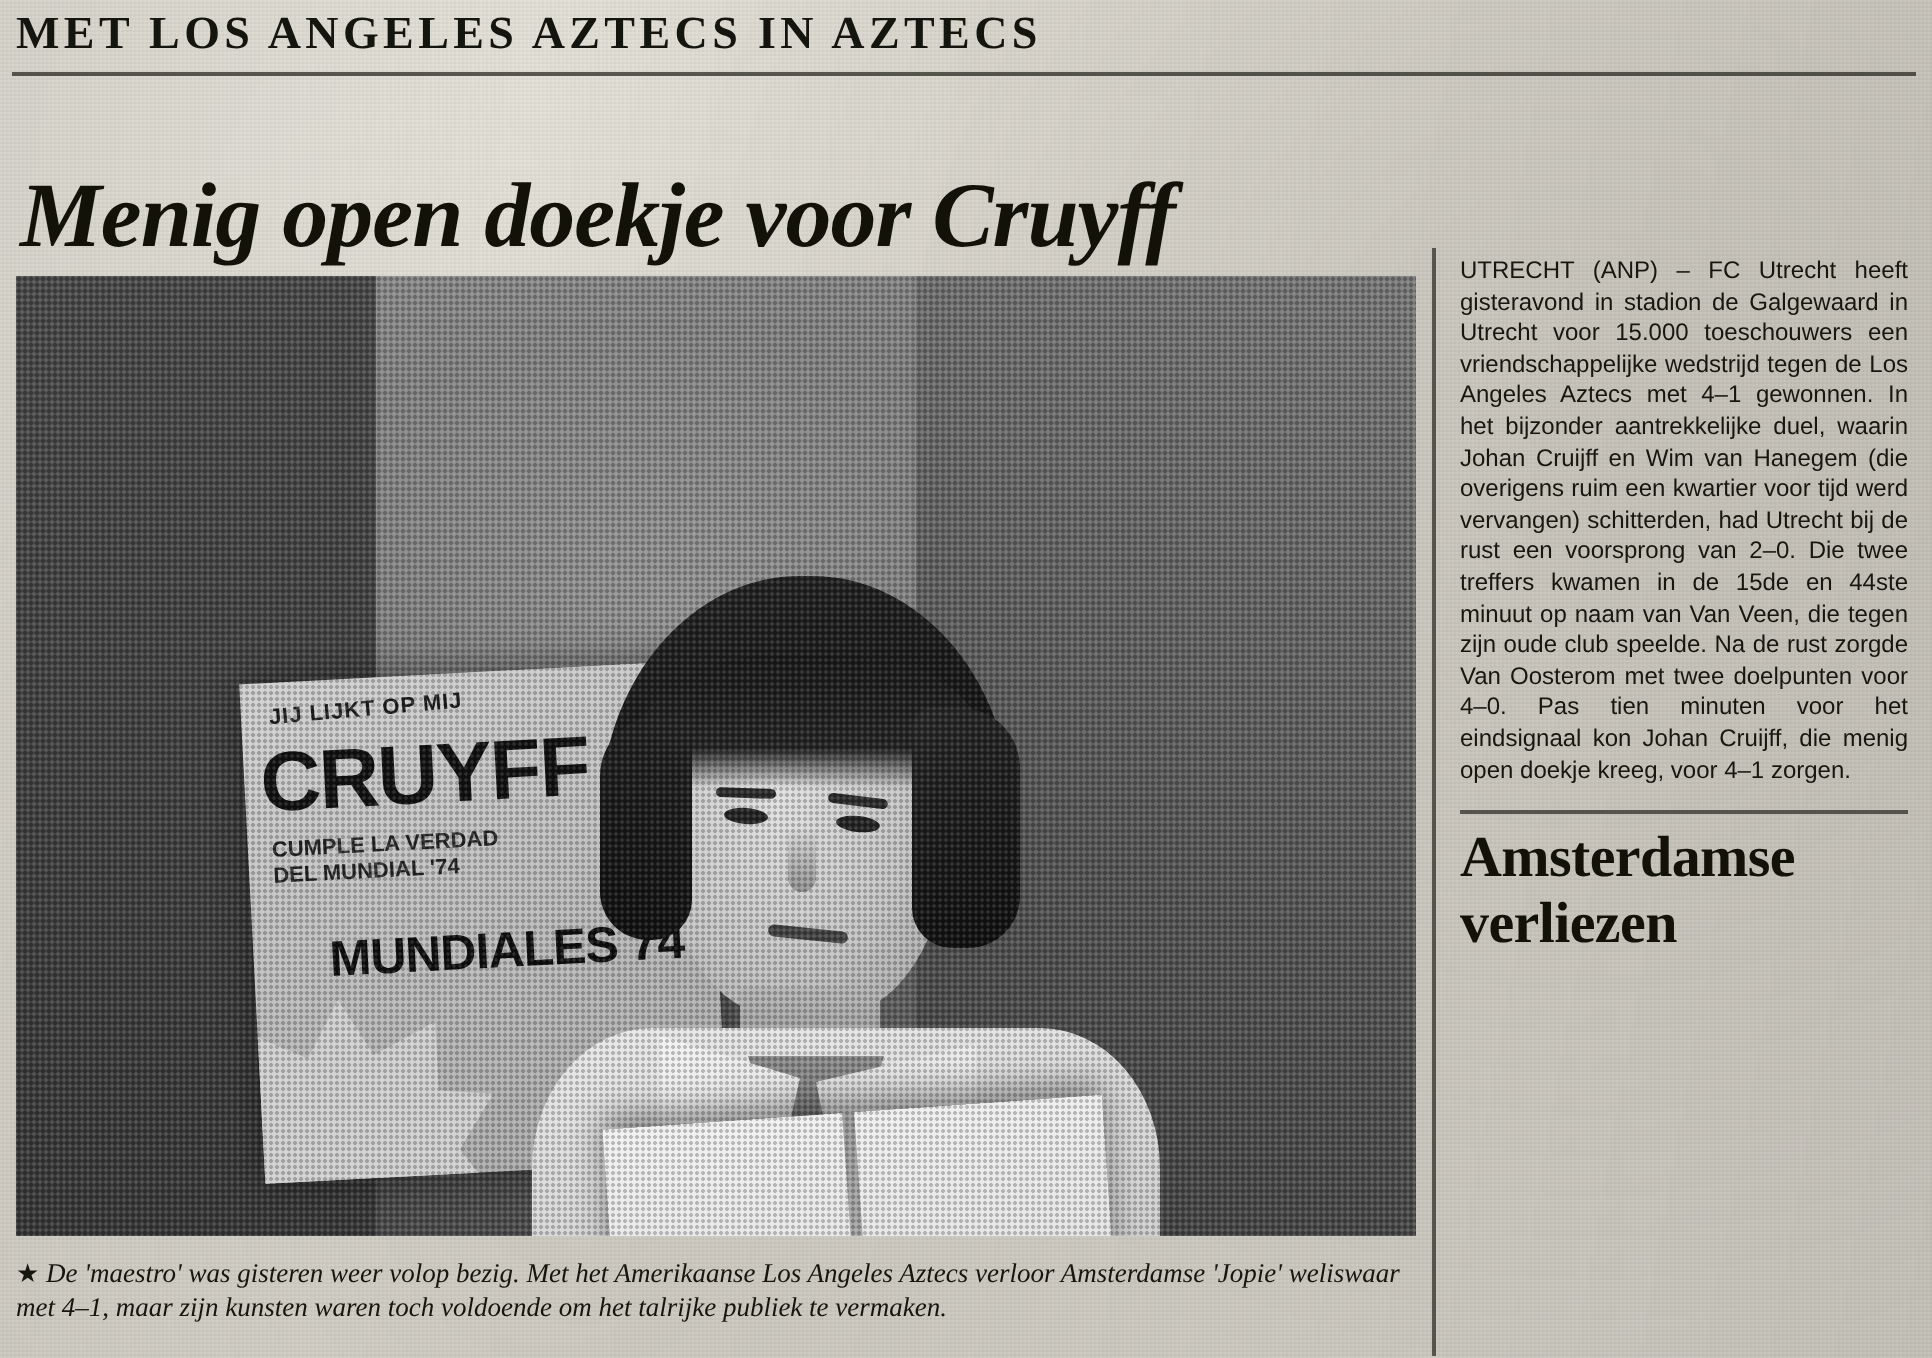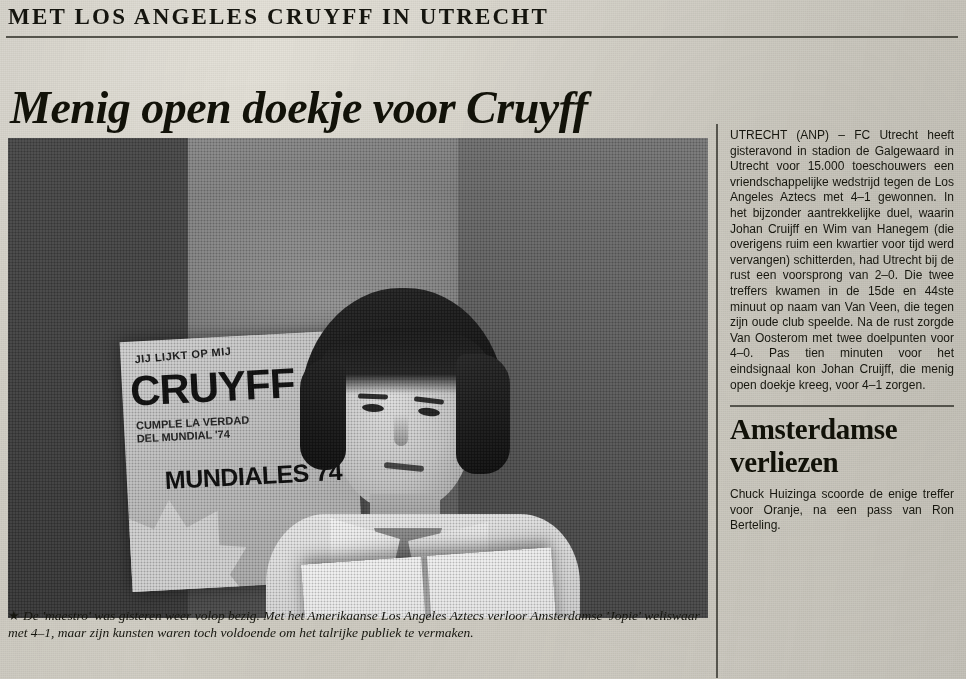--- a/index.html
+++ b/index.html
@@ -251,21 +251,21 @@
   }
   .book .b-spine {
     position: absolute; left: 120px; top: 0; width: 6px; height: 200px;
     background: linear-gradient(180deg, rgba(0,0,0,.35), rgba(0,0,0,.12));
   }
 
   
   .caption {
     position: absolute;
     left: 8px;
-    top: 607px;
+    top: 628px;
     width: 700px;
     font-family: "Liberation Serif", serif;
     font-style: italic;
     font-size: 13.5px;
     line-height: 17px;
     color: #16160f;
   }
   .caption .star { font-style: normal; font-size: 13px; }
 
   
@@ -315,21 +315,21 @@
   .col p + p { margin-top: 2px; }
 </style>
 </head>
 <body>
 
 <div class="page">
 
   <div class="ghost g1">VOOR</div>
   <div class="ghost g2">ONS</div>
 
-  <div class="kicker">MET LOS ANGELES CRUYFF IN UTRECHT</div>
+  <div class="kicker">MET LOS ANGELES AZTECS IN AZTECS</div>
   <div class="rule-top"></div>
 
   <h1 class="headline">Menig open doekje voor Cruyff</h1>
 
   <div class="photo-wrap">
     <div class="photo">
       <div class="wall-left"></div>
       <div class="wall-right"></div>
 
       <div class="poster">
@@ -374,16 +374,15 @@
   </div>
 
   <div class="rule-vert"></div>
 
   <div class="col">
     <p class="body">UTRECHT (ANP) – FC Utrecht heeft gisteravond in stadion de Galgewaard in Utrecht voor 15.000 toeschouwers een vriendschappelijke wedstrijd tegen de Los Angeles Aztecs met 4–1 gewonnen. In het bijzonder aantrekkelijke duel, waarin Johan Cruijff en Wim van Hanegem (die overigens ruim een kwartier voor tijd werd vervangen) schitterden, had Utrecht bij de rust een voorsprong van 2–0. Die twee treffers kwamen in de 15de en 44ste minuut op naam van Van Veen, die tegen zijn oude club speelde. Na de rust zorgde Van Oosterom met twee doelpunten voor 4–0. Pas tien minuten voor het eindsignaal kon Johan Cruijff, die menig open doekje kreeg, voor 4–1 zorgen.</p>
 
     <div class="sub-rule"></div>
     <div class="sub-head">Amsterdamse verliezen</div>
 
-    <p class="body">Chuck Huizinga scoorde de enige treffer voor Oranje, na een pass van Ron Berteling.</p>
   </div>
 
 </div>
 
 </body></html>

